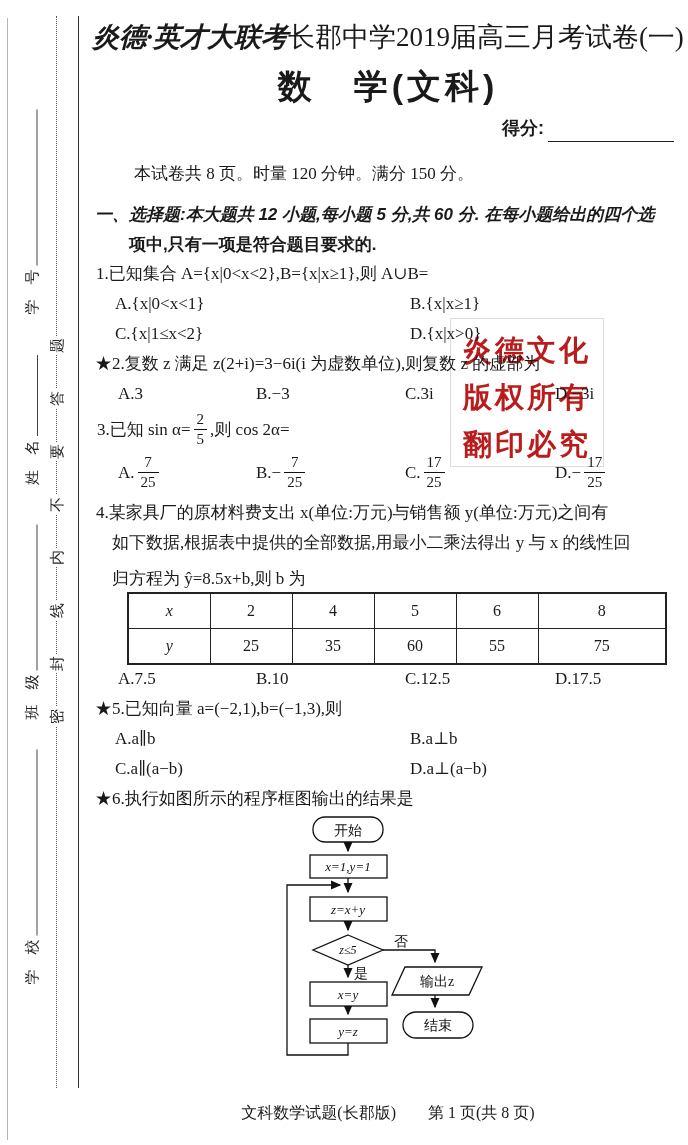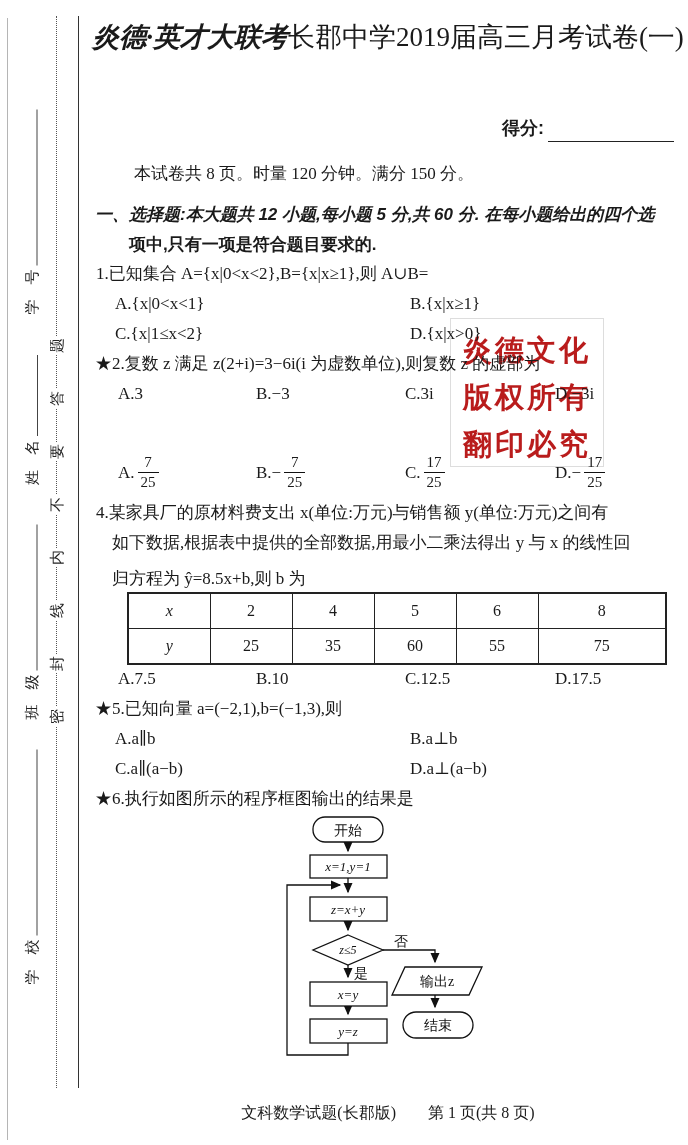--- a/index.html
+++ b/index.html
@@ -119,20 +119,21 @@
     <span>内</span>
     <span>不</span>
     <span>要</span>
     <span>答</span>
     <span>题</span>
   </div>
 
   <div class="abs center titlerow">
     <span class="brand">炎德·英才大联考</span><span>长郡中学2019届高三月考试卷(一)</span>
   </div>
+  <div class="abs center subject heiti">数　学(文科)</div>
 
   <span class="abs scorelbl heiti">得分:</span>
   <span class="abs scoreline"></span>
 
   <div class="abs notice t17 nw">本试卷共 8 页。时量 120 分钟。满分 150 分。</div>
 
   <div class="abs sec1 t17 nw heiti">一、选择题:本大题共 12 小题,每小题 5 分,共 60 分. 在每小题给出的四个选</div>
   <div class="abs sec2 t17 nw heiti">项中,只有一项是符合题目要求的.</div>
 
   <div class="abs q1stem t17 nw">1.已知集合 A={x|0&lt;x&lt;2},B={x|x≥1},则 A∪B=</div>
@@ -146,20 +147,28 @@
   </div>
 
   <div class="abs q2stem t17 nw">★2.复数 z 满足 z(2+i)=3−6i(i 为虚数单位),则复数 z 的虚部为</div>
   <div class="orow r-q2">
     <span class="opt m1 t17">A.3</span>
     <span class="opt m2 t17">B.−3</span>
     <span class="opt m3 t17">C.3i</span>
     <span class="opt m4 t17">D.−3i</span>
   </div>
 
+  <div class="abs q3stem t17 nw">
+    <span>3.已知 sin α=</span>
+    <span class="frac">
+      <span class="num">2</span>
+      <span class="den">5</span>
+    </span>
+    <span>,则 cos 2α=</span>
+  </div>
   <div class="orow r-q3">
     <span class="opt m1 t17 optf">
       <span>A.</span>
       <span class="frac">
           <span class="num">7</span>
           <span class="den">25</span>
         </span>
     </span>
     <span class="opt m2 t17 optf">
       <span>B.−</span>

